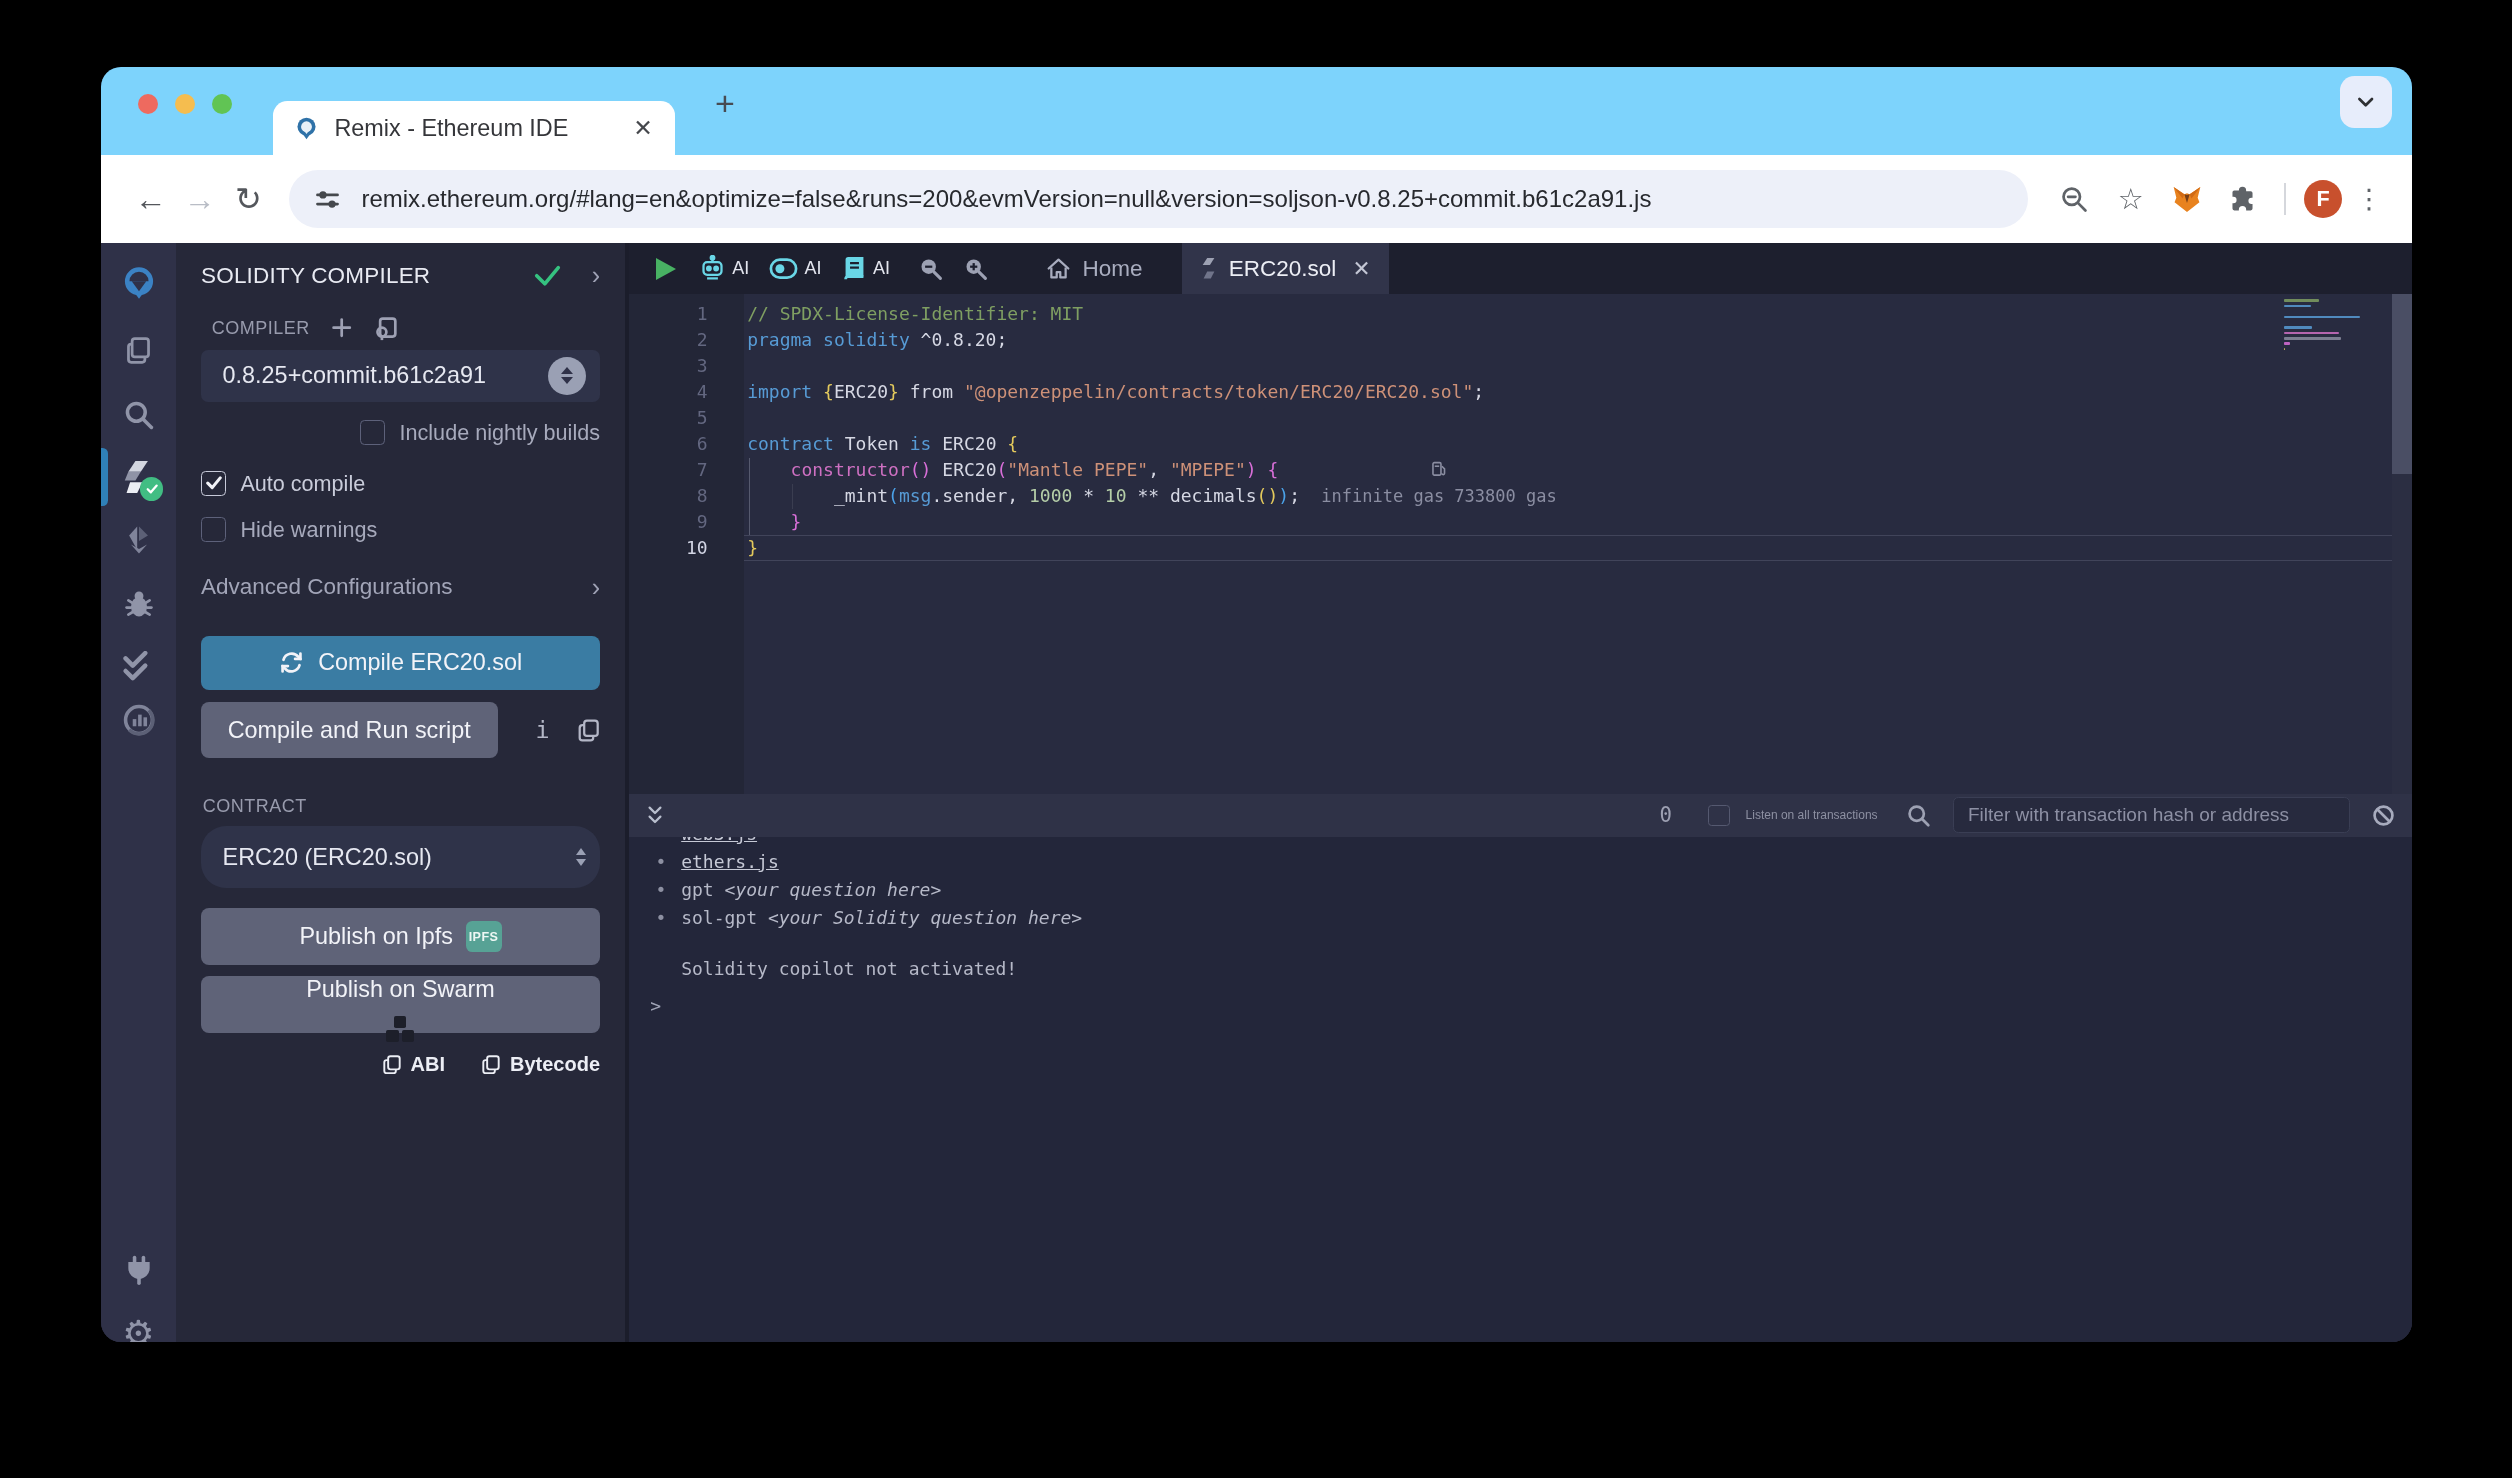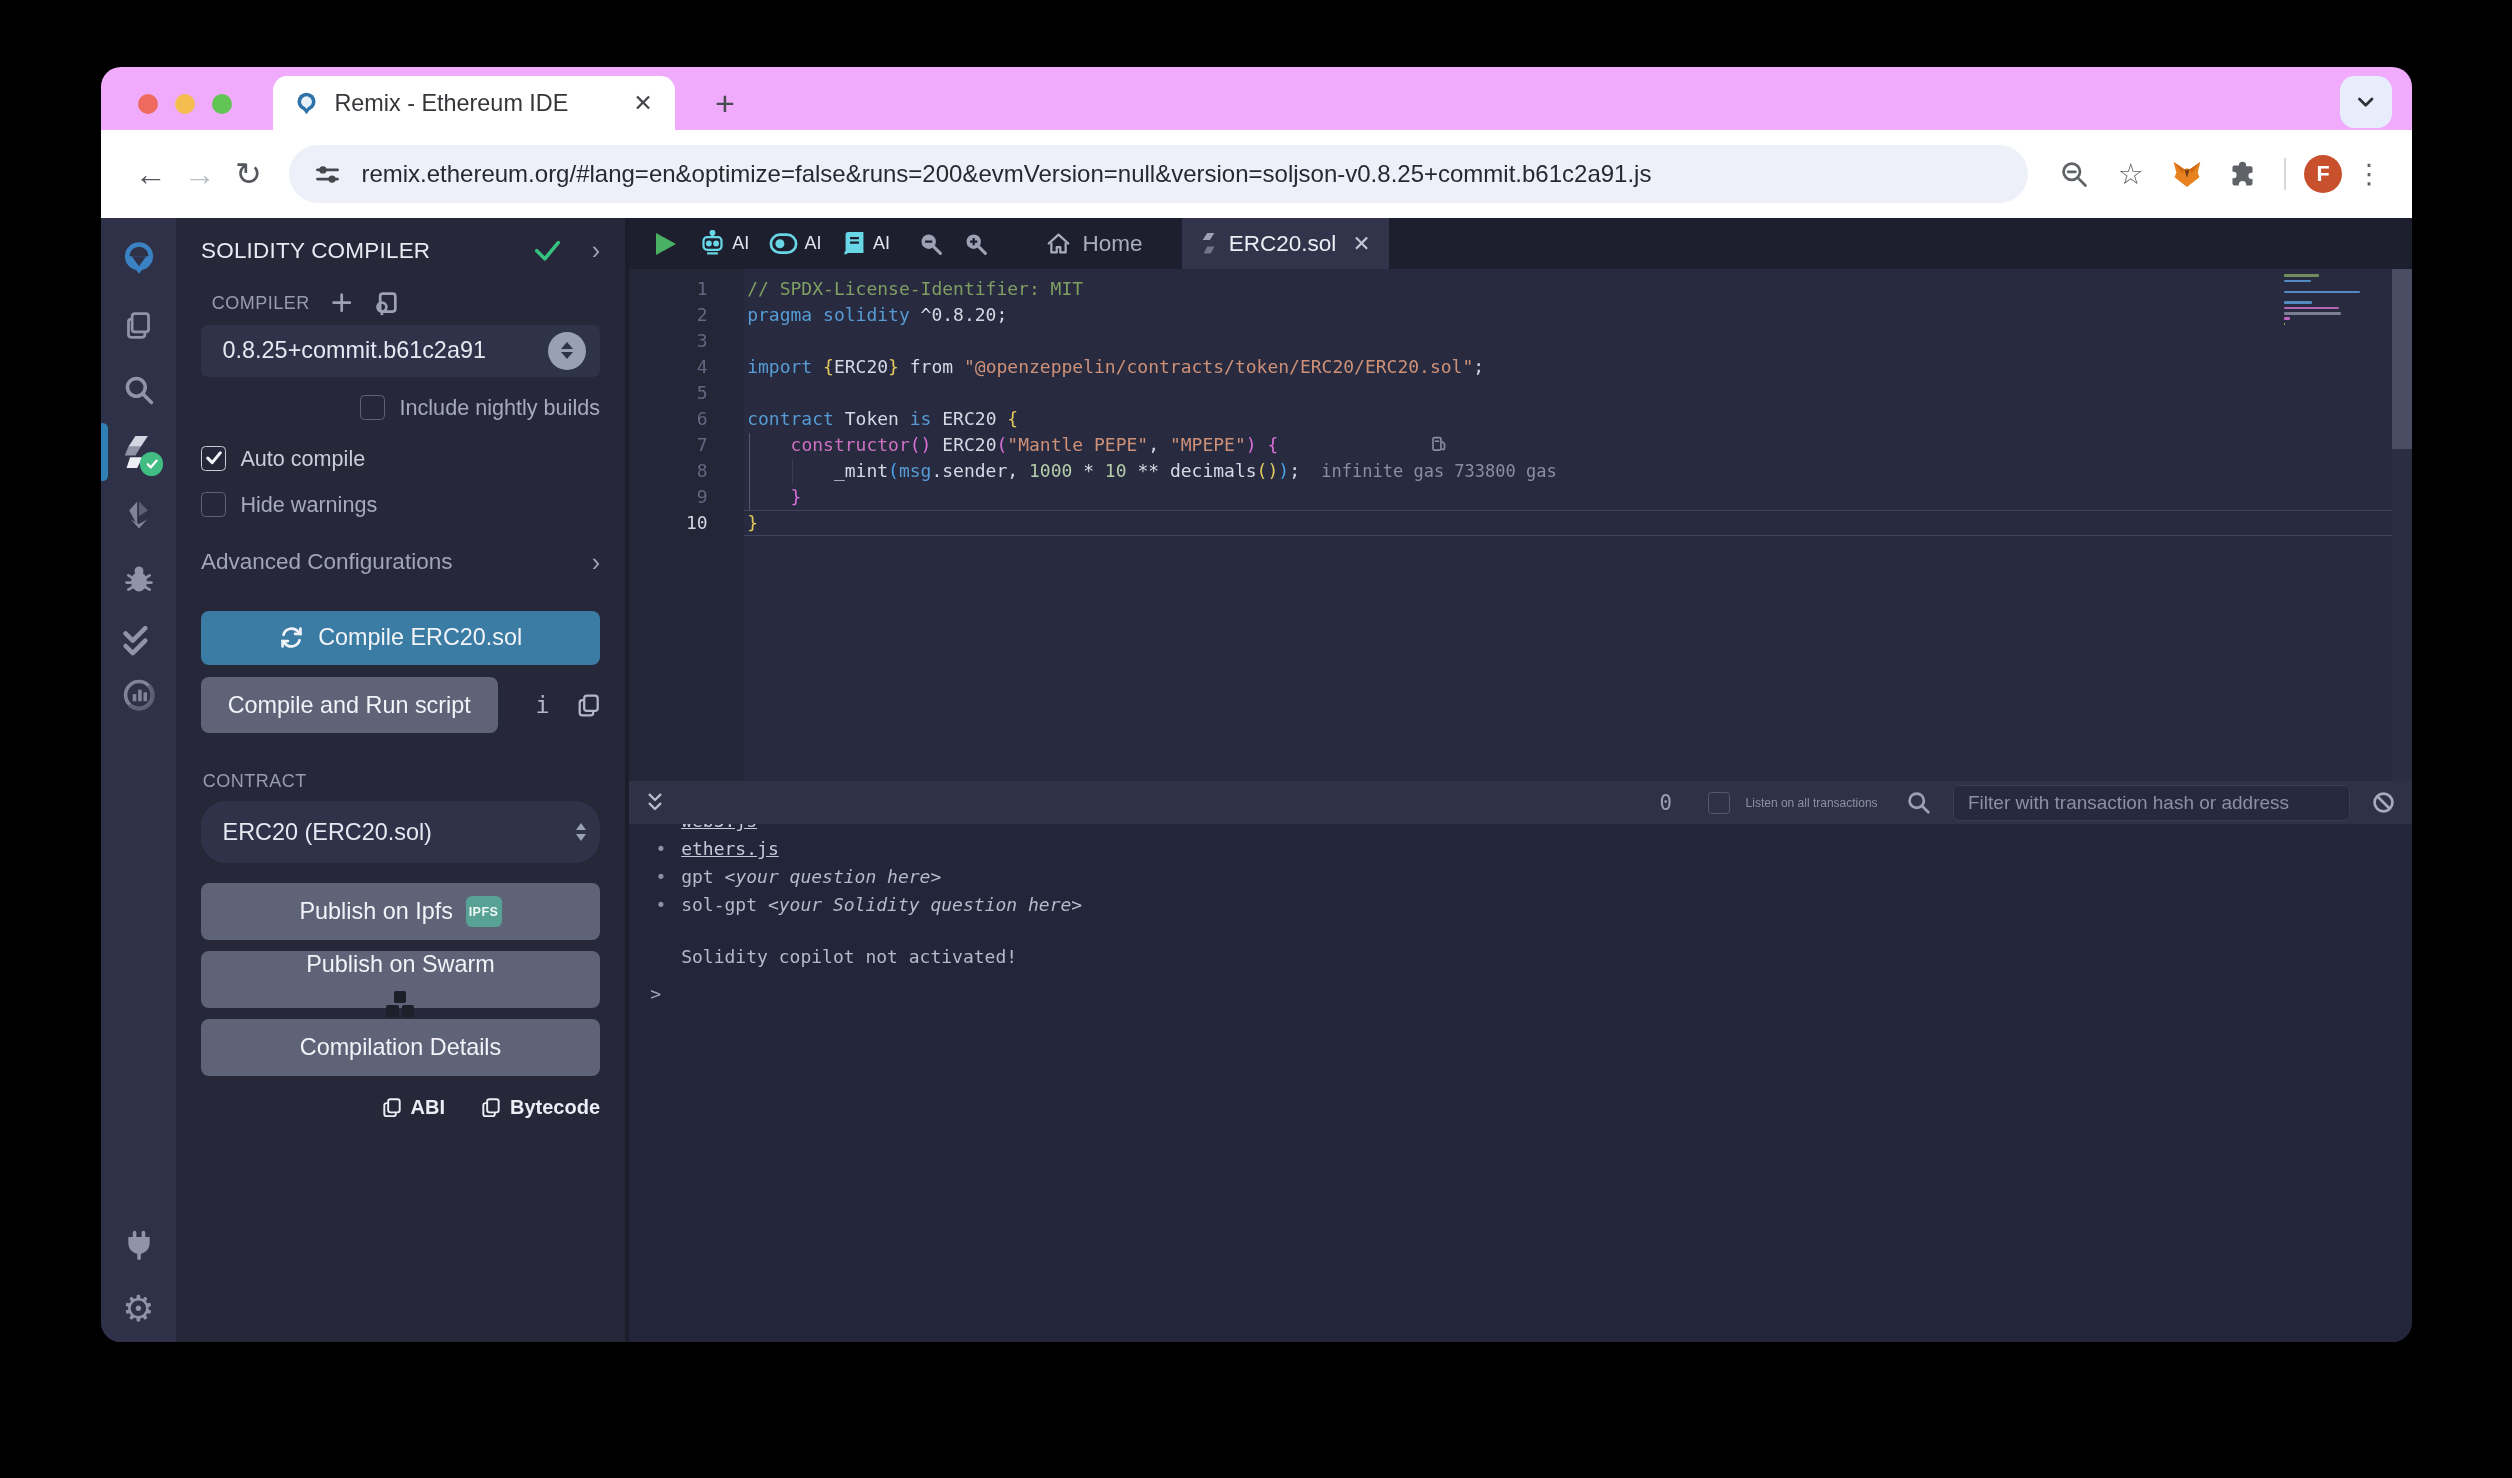--- a/index.html
+++ b/index.html
@@ -1,20 +1,20 @@
 <!DOCTYPE html>
 <html style="font-size:14.4px"><head>
 <meta charset="utf-8">
 <style>
   *{margin:0;padding:0;box-sizing:border-box;}
   html,body{width:2512px;height:1479px;background:#000;font-family:"Liberation Sans",sans-serif;overflow:hidden;}
   .window{position:absolute;left:101px;top:67px;width:2311px;height:1275px;border-radius:20px;overflow:hidden;display:flex;flex-direction:column;background:#26283c;}
 
   
-  .tabbar{height:63px;background:#f0abfc;position:relative;flex:0 0 auto;}
+  .tabbar{height:88px;background:#7dd3fc;position:relative;flex:0 0 auto;}
   .traffic{position:absolute;top:27px;left:37px;display:flex;gap:17px;}
   .traffic span{width:20px;height:20px;border-radius:50%;display:block;}
   .t-red{background:#ee6a5f;}.t-yellow{background:#f5bd4f;}.t-green{background:#61c454;}
   .chrome-tab{position:absolute;left:172px;bottom:0;width:402px;height:54px;background:#fff;border-radius:14.4px 14.4px 0 0;display:flex;align-items:center;padding:0 16px 0 20px;}
   .favicon{width:27px;height:27px;flex:0 0 auto;}
   .chrome-tab .title{font-size:23.4px;color:#35363a;margin-left:14.4px;flex:1;white-space:nowrap;overflow:hidden;}
   .tab-close{font-size:23.4px;color:#45474c;width:32px;height:32px;display:flex;align-items:center;justify-content:center;border-radius:50%;}
   .newtab{position:absolute;left:604px;top:16px;width:40px;height:40px;display:flex;align-items:center;justify-content:center;font-size:34px;color:#474b52;}
   .tabsearch{position:absolute;right:20px;top:9px;width:52px;height:52px;border-radius:14.4px;background:#e7edfb;display:flex;align-items:center;justify-content:center;}
   .toolbar{height:88px;background:#fff;display:flex;align-items:center;padding:0 25px;flex:0 0 auto;}
@@ -395,23 +395,20 @@
         <span class="ipfs-badge">IPFS</span>
       </div>
       <div class="btn btn-block mt12">
         <span>Publish on Swarm</span>
         <span class="swarm-cubes">
             <i></i>
             <i></i>
             <i></i>
           </span>
       </div>
-      <div class="btn btn-block mt12">
-        <span>Compilation Details</span>
-      </div>
 
       <div class="row-abi">
         <span class="abi-item">
           <svg width="20" height="20" viewBox="0 0 26 26" fill="none" stroke="#eceef5" stroke-width="2.5">
               <rect x="8" y="3" width="15" height="17" rx="3"></rect>
               <path d="M18 20v2a3 3 0 0 1-3 3H6a3 3 0 0 1-3-3V11a3 3 0 0 1 3-3h2"></path>
             </svg>
           <span>ABI</span>
         </span>
         <span class="abi-item">

